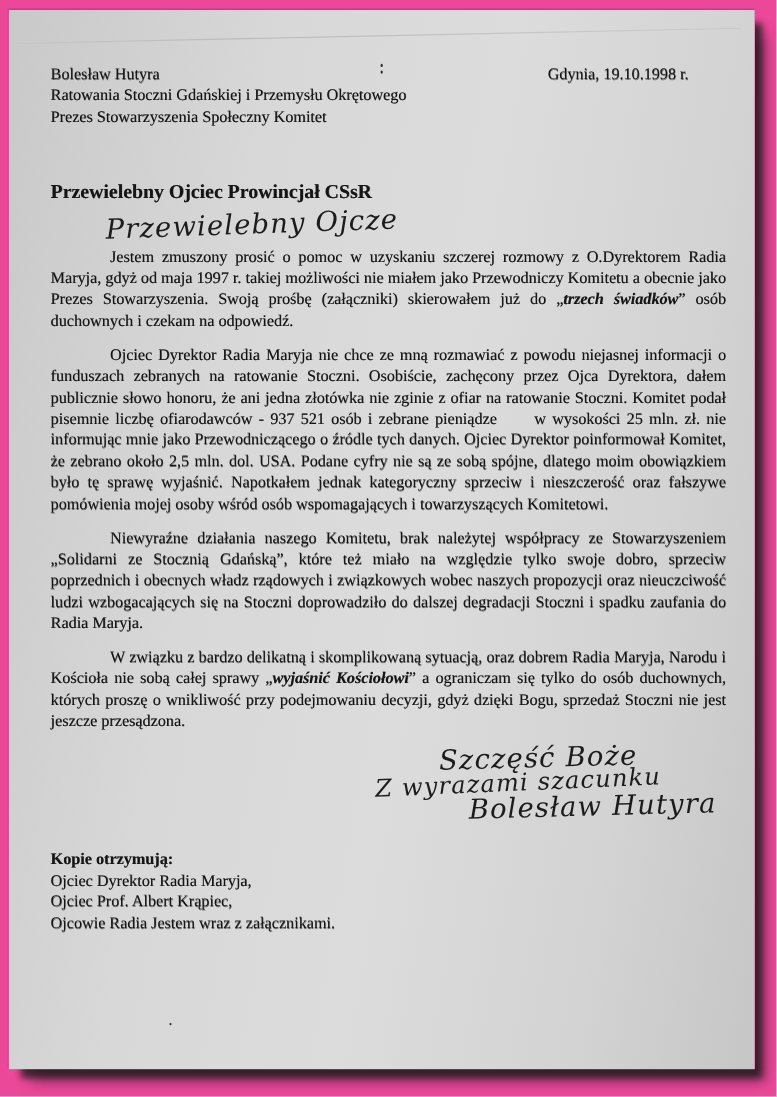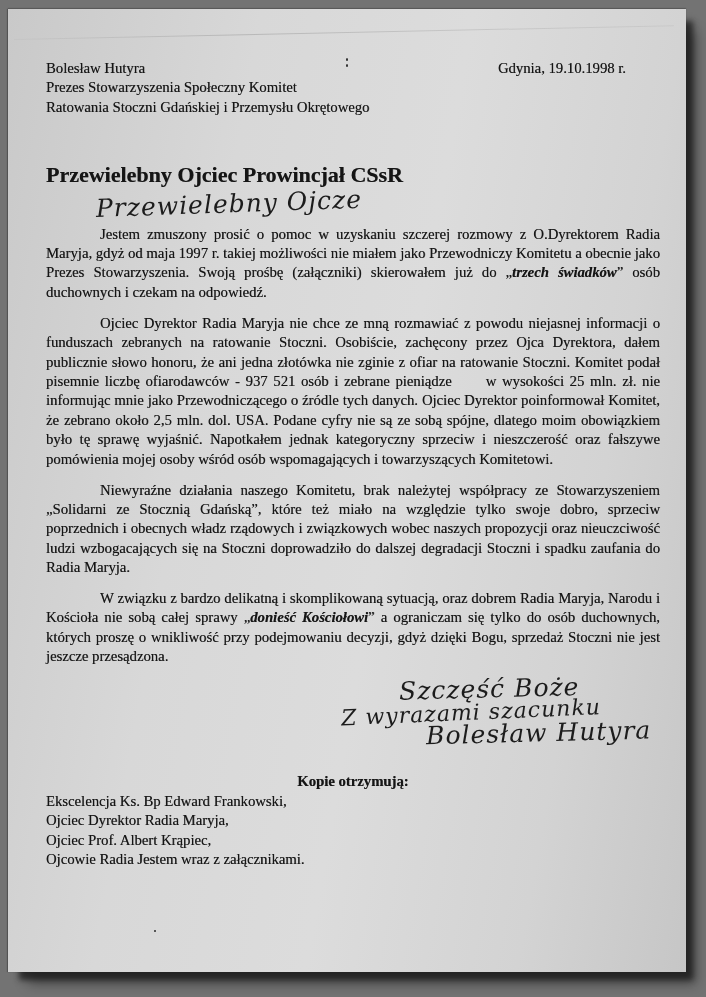--- a/index.html
+++ b/index.html
@@ -7,21 +7,21 @@
     padding: 0;
     background: #ffffff;
     width: 706px;
     height: 997px;
     overflow: hidden;
   }
   .scan-wrap {
     position: relative;
     width: 706px;
     height: 997px;
-    background: #737373;
+    background: #ec4899;
   }
   .page {
     position: absolute;
     left: 8px;
     top: 9px;
     width: 678px;
     height: 963px;
     background: linear-gradient(100deg, #c9c9c9 0%, #d8d8d8 30%, #dcdcdc 55%, #d3d3d3 80%, #c6c6c6 100%);
     box-shadow:
       9px 10px 6px -2px rgba(25,25,25,0.78),
@@ -62,21 +62,21 @@
     align-items: flex-start;
   }
   .sender div { white-space: nowrap; }
   .date {
     white-space: nowrap;
     margin-right: 34px;
   }
   .addressee {
     margin-top: 47px;
     font-weight: 700;
-    font-size: 22px;
+    font-size: 18px;
     line-height: 21px;
   }
   .hand {
     font-family: "DejaVu Serif", serif;
     font-style: italic;
     color: #1c1c1c;
     text-shadow: none;
     letter-spacing: 1px;
   }
   .salutation {
@@ -117,66 +117,64 @@
     font-size: 25px;
     margin-top: 3px;
     margin-left: 85px;
     transform: rotate(-1.5deg);
   }
   .copies {
     margin-top: 30px;
   }
   .copies-head {
     font-weight: 700;
-    text-align: center;
   }
 </style>
 </head>
 <body>
 
 <div class="scan-wrap">
   <div class="page">
     <div class="crease"></div>
     <div class="speck s1"></div>
     <div class="speck s2"></div>
 
     <div class="content">
 
       <div class="header-row">
         <div class="sender">
           <div>Bolesław Hutyra</div>
+          <div>Ratowania Stoczni Gdańskiej i Przemysłu Okrętowego</div>
           <div>Prezes Stowarzyszenia Społeczny Komitet</div>
-          <div>Ratowania Stoczni Gdańskiej i Przemysłu Okrętowego</div>
         </div>
         <div class="date">Gdynia, 19.10.1998 r.</div>
       </div>
 
       <div class="addressee">
         <div>Przewielebny Ojciec Prowincjał CSsR</div>
       </div>
 
       <div class="hand salutation">Przewielebny Ojcze</div>
 
       <p class="para"><span>Jestem zmuszony prosić o pomoc w uzyskaniu szczerej rozmowy z O.Dyrektorem Radia Maryja, gdyż od maja 1997 r. takiej możliwości nie miałem jako Przewodniczy Komitetu a obecnie jako Prezes Stowarzyszenia. Swoją prośbę (załączniki) skierowałem już do „</span><span class="emph">trzech świadków</span><span>” osób duchownych i czekam na odpowiedź.</span></p>
 
       <p class="para"><span>Ojciec Dyrektor Radia Maryja nie chce ze mną rozmawiać z powodu niejasnej informacji o funduszach zebranych na ratowanie Stoczni. Osobiście, zachęcony przez Ojca Dyrektora, dałem publicznie słowo honoru, że ani jedna złotówka nie zginie z ofiar na ratowanie Stoczni. Komitet podał pisemnie liczbę ofiarodawców - 937 521 osób i zebrane pieniądze</span><span class="gap"></span><span>w wysokości  25 mln. zł. nie informując mnie jako Przewodniczącego o źródle tych danych. Ojciec Dyrektor poinformował Komitet, że zebrano około 2,5 mln. dol. USA. Podane cyfry nie są ze sobą spójne, dlatego moim obowiązkiem było tę sprawę wyjaśnić. Napotkałem jednak kategoryczny sprzeciw i nieszczerość oraz fałszywe pomówienia mojej osoby wśród osób wspomagających i towarzyszących Komitetowi.</span></p>
 
       <p class="para">Niewyraźne działania naszego Komitetu, brak należytej współpracy ze Stowarzyszeniem „Solidarni ze Stocznią Gdańską”, które też miało na względzie tylko swoje dobro, sprzeciw poprzednich i obecnych władz rządowych i związkowych wobec naszych propozycji oraz nieuczciwość ludzi wzbogacających się na Stoczni doprowadziło do dalszej degradacji Stoczni i spadku zaufania do Radia Maryja.</p>
 
-      <p class="para"><span>W związku z bardzo delikatną i skomplikowaną sytuacją, oraz dobrem Radia Maryja, Narodu i Kościoła nie sobą całej sprawy „</span><span class="emph">donieść Kościołowi</span><span>” a ograniczam się tylko do osób duchownych, których proszę o wnikliwość przy podejmowaniu decyzji, gdyż dzięki Bogu, sprzedaż Stoczni nie jest jeszcze przesądzona.</span></p>
+      <p class="para"><span>W związku z bardzo delikatną i skomplikowaną sytuacją, oraz dobrem Radia Maryja, Narodu i Kościoła nie sobą całej sprawy „</span><span class="emph">wyjaśnić Kościołowi</span><span>” a ograniczam się tylko do osób duchownych, których proszę o wnikliwość przy podejmowaniu decyzji, gdyż dzięki Bogu, sprzedaż Stoczni nie jest jeszcze przesądzona.</span></p>
 
       <div class="closing">
         <div class="hand c1">Szczęść Boże</div>
         <div class="hand c2">Z wyrazami szacunku</div>
         <div class="hand c3">Bolesław Hutyra</div>
       </div>
 
       <div class="copies">
         <div class="copies-head">Kopie otrzymują:</div>
-        <div>Ekscelencja Ks. Bp Edward Frankowski,</div>
         <div>Ojciec Dyrektor Radia Maryja,</div>
         <div>Ojciec Prof. Albert Krąpiec,</div>
         <div>Ojcowie Radia Jestem wraz z załącznikami.</div>
       </div>
 
     </div>
   </div>
 </div>
 
 </body></html>

